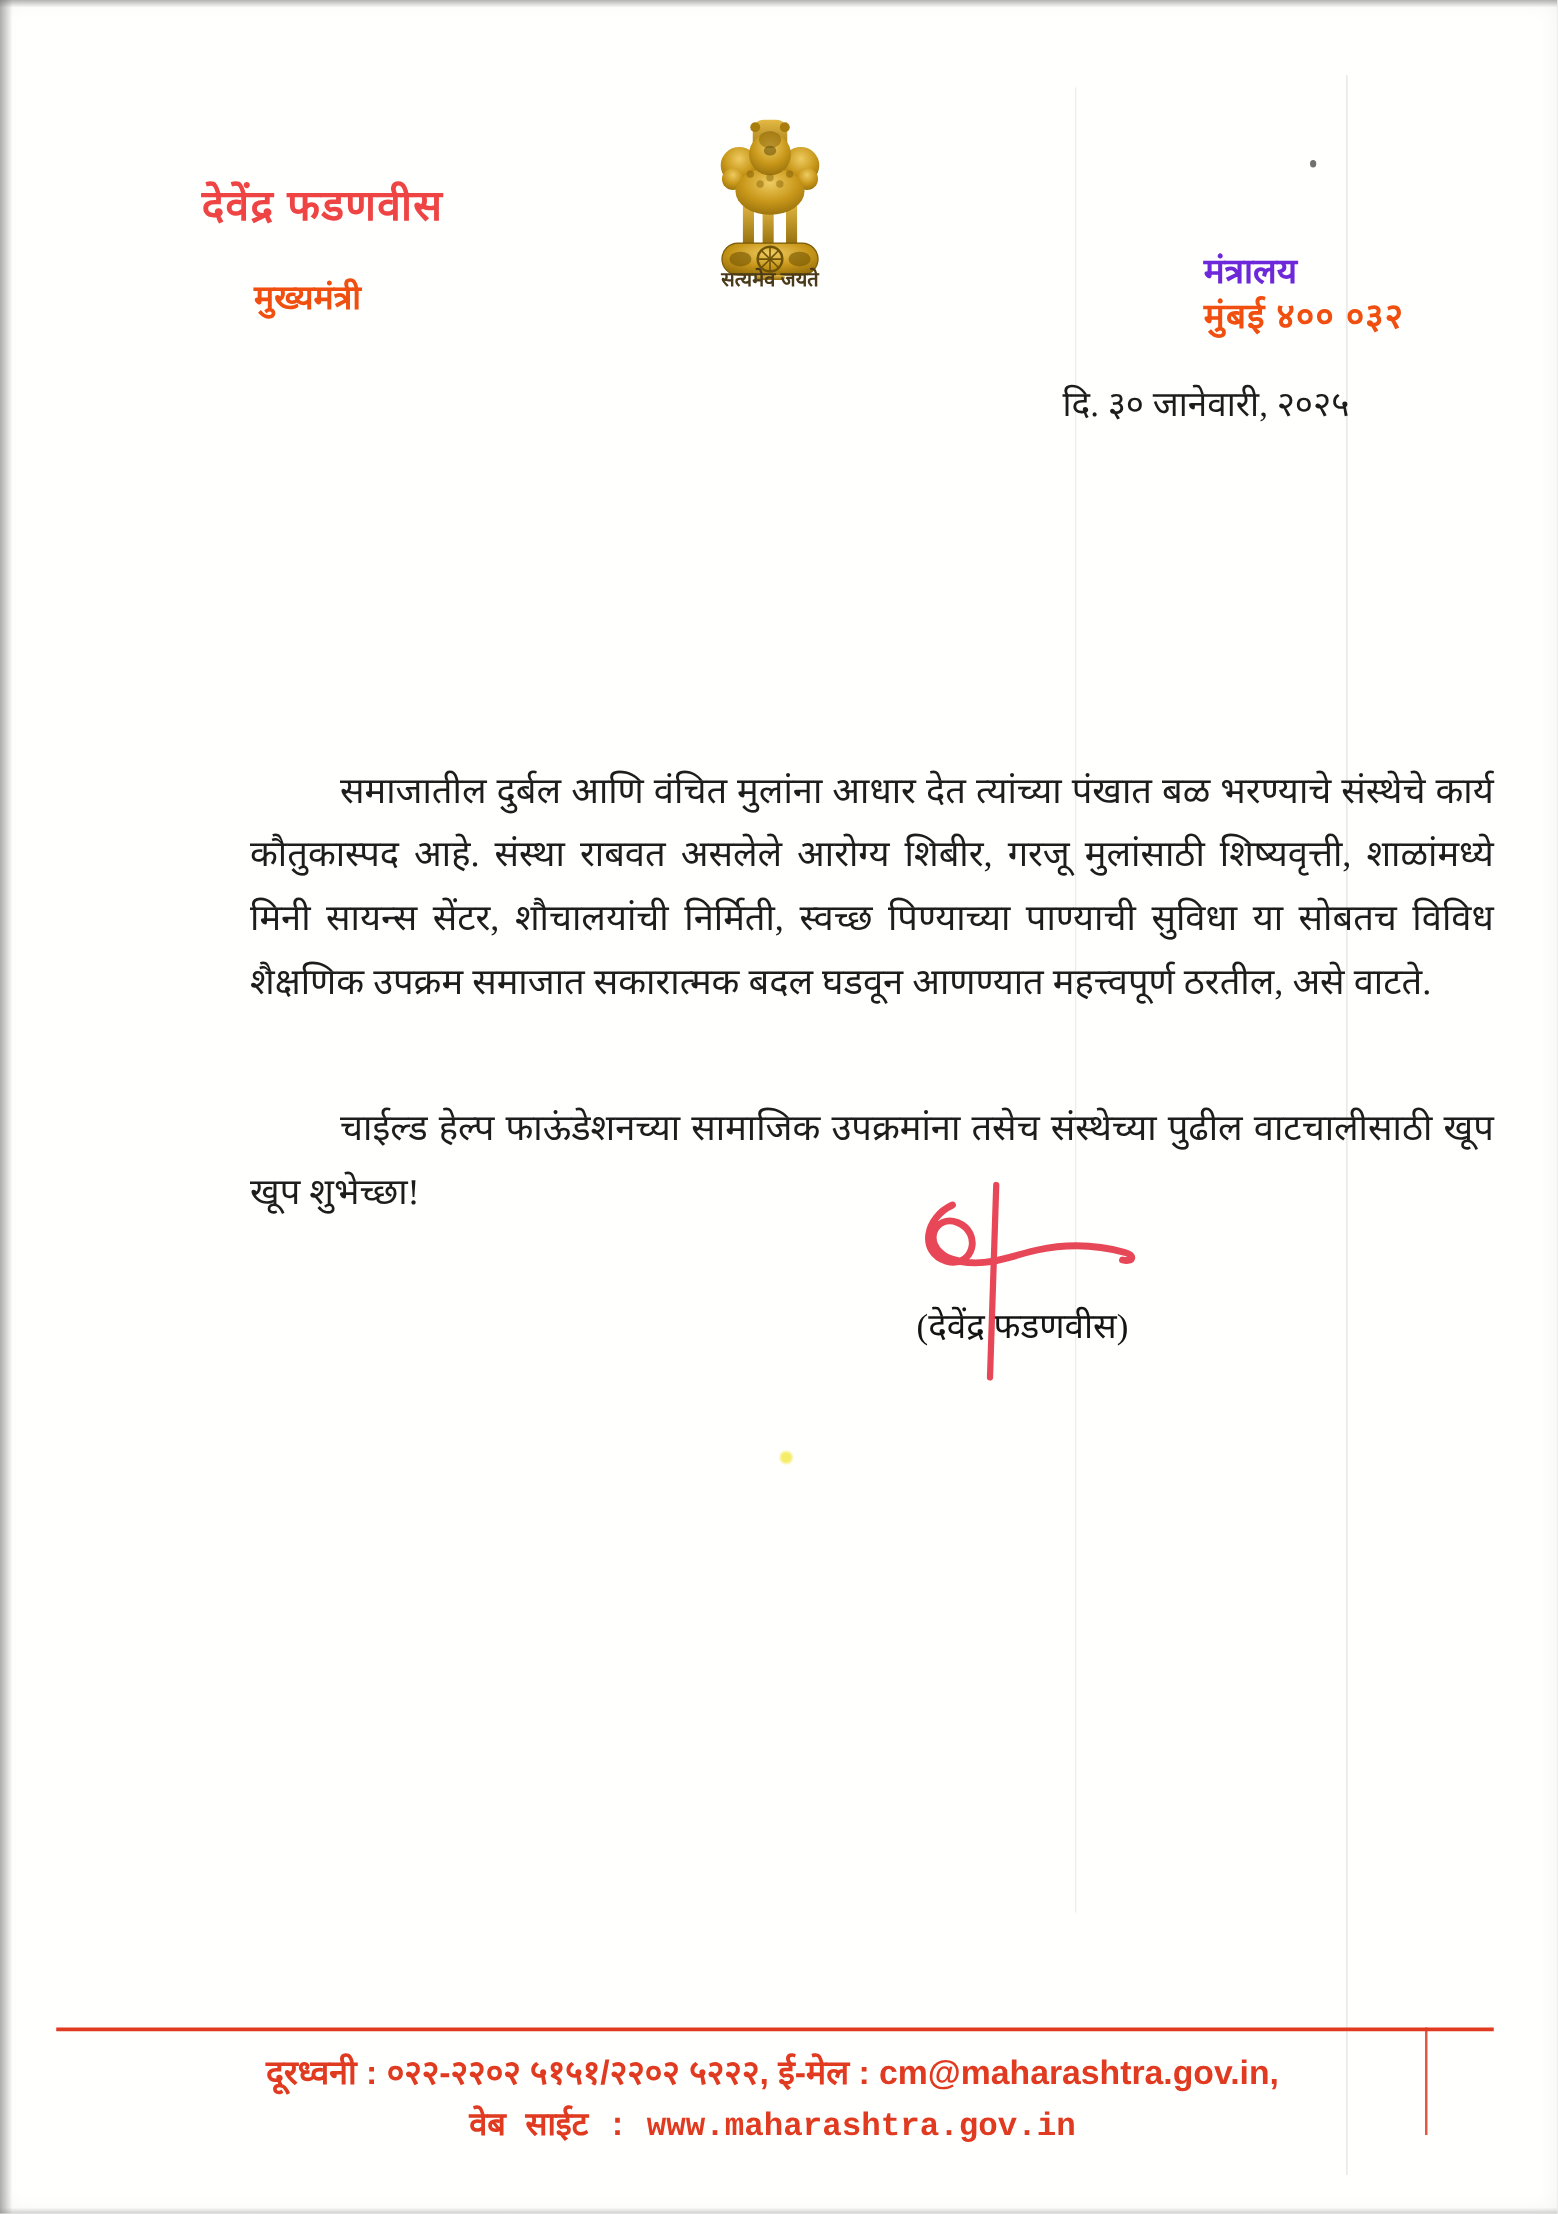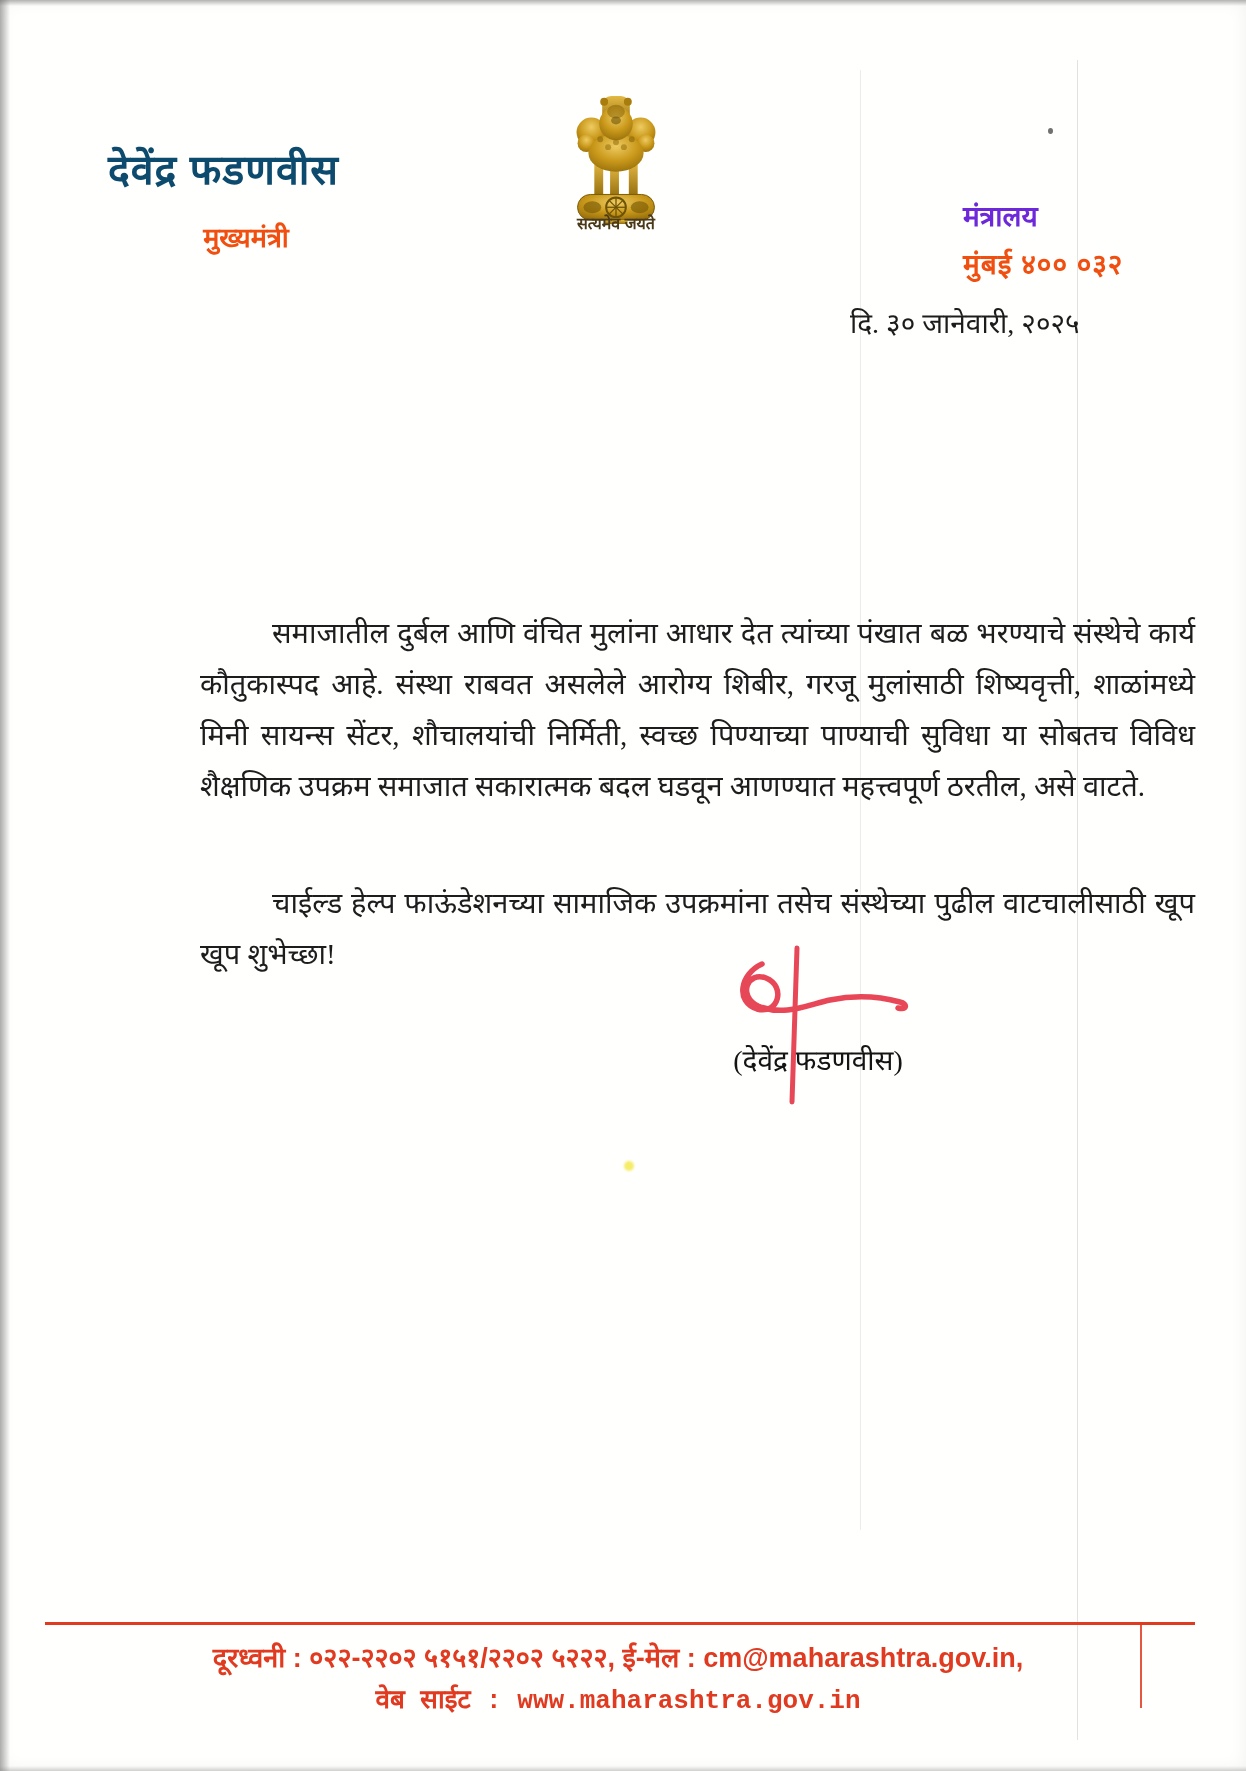--- a/index.html
+++ b/index.html
@@ -24,22 +24,22 @@
   .scan-line-2 { position:absolute; left:860px; top:70px; width:1px; height:1460px;
     background:rgba(170,170,170,0.22); }
   .speck-dark { position:absolute; left:1048px; top:128px; width:5px; height:6px;
     border-radius:50%; background:#4e4e4e; opacity:0.8; }
   .speck-yellow { position:absolute; left:624px; top:1161px; width:10px; height:10px;
     border-radius:50%; background:#f4ea58; filter:blur(1px); opacity:0.9; }
 
   
   .lh-name {
     position:absolute; left:108px; top:140px; width:300px;
-    text-align:left; font-size:41px; font-weight:bold;
-    color:#0c4a6e; font-family:"Liberation Sans","DejaVu Sans",sans-serif;
+    text-align:center; font-size:34px; font-weight:bold;
+    color:#ef4444; font-family:"Liberation Sans","DejaVu Sans",sans-serif;
     letter-spacing:1px;
   }
   .lh-designation {
     position:absolute; left:96px; top:218px; width:300px;
     text-align:center; font-size:27px; font-weight:bold; color:#f04f10;
     font-family:"Liberation Sans","DejaVu Sans",sans-serif;
   }
   .lh-state {
     position:absolute; left:108px; top:258px; width:300px;
     text-align:center; font-size:27px; font-weight:bold; color:#f04f10;
@@ -50,21 +50,21 @@
     position:absolute; left:531px; top:212px; width:170px;
     text-align:center; font-size:16px; font-weight:bold; color:#4b3a1a;
     font-family:"Liberation Sans","DejaVu Sans",sans-serif;
   }
   .lh-office {
     position:absolute; left:963px; top:196px;
     font-size:28px; font-weight:bold; color:#6d28d9;
     font-family:Liberation Mono, monospace;
   }
   .lh-address {
-    position:absolute; left:963px; top:244px;
+    position:absolute; left:963px; top:232px;
     font-size:28px; font-weight:bold; color:#f04f10;
     font-family:"Liberation Sans","DejaVu Sans",sans-serif;
     letter-spacing:1px;
   }
 
   
   .date-line {
     position:absolute; left:850px; top:303px;
     font-size:28px; color:#1c1c1c;
   }

